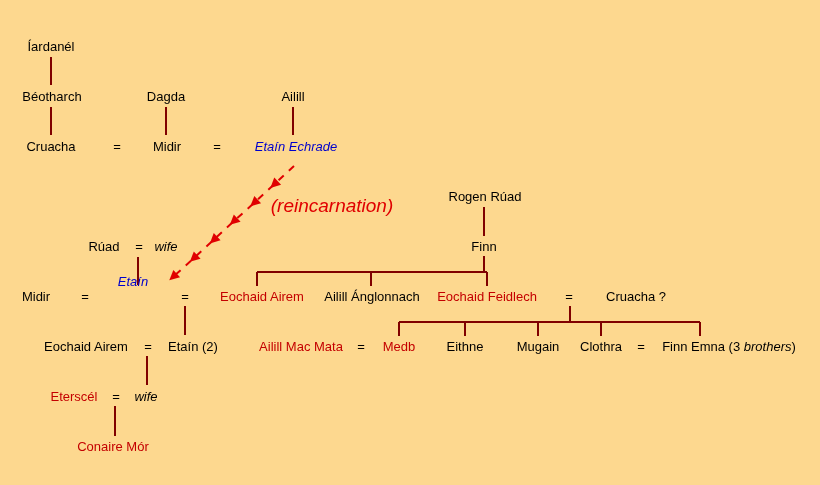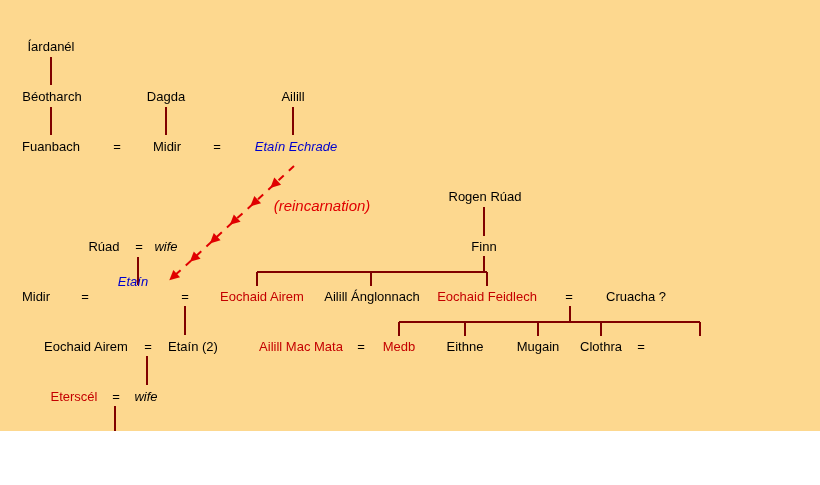--- a/index.html
+++ b/index.html
@@ -1,37 +1,38 @@
 <!DOCTYPE html>
 <html><head>
 <meta charset="utf-8">
 <style>
   html,body { margin:0; padding:0; }
   .stage {
     position:relative;
-    width:820px; height:431px;
+    width:820px; height:485px;
     background:#FDD88F;
     font-family:"Liberation Sans", sans-serif;
     font-size:13px;
     color:#000;
     overflow:hidden;
   }
   .node {
     position:absolute;
     transform:translate(-50%,-50%);
     white-space:nowrap;
     line-height:1;
   }
   .blue { color:#0000CC;font-style:italic; }
   .red  { color:#C40000; }
   .italic { font-style:italic; }
   .reinc {
     color:#E00000;
     font-style:italic;
-    font-size:15px;
+    font-size:19px;
+    margin-left:10px;
   }
   svg.wires {
     position:absolute;
     left:0; top:0;
     pointer-events:none;
   }
   svg.wires line {
     stroke:#800000;
     stroke-width:2;
   }
@@ -81,21 +82,21 @@
 
     <polyline points="294,166 274,184.5 254,203 233.5,221.5 213.5,240 193.5,258.5 173,277" fill="none" stroke="#E00000" stroke-width="2" stroke-dasharray="7 7" marker-mid="url(#ah)" marker-end="url(#ah)"></polyline>
   </svg>
 
   <span class="node" style="left:51px;top:46px">Íardanél</span>
 
   <span class="node" style="left:52px;top:96px">Béotharch</span>
   <span class="node" style="left:166px;top:96px">Dagda</span>
   <span class="node" style="left:293px;top:96px">Ailill</span>
 
-  <span class="node" style="left:51px;top:146px">Fuanbach</span>
+  <span class="node" style="left:51px;top:146px">Cruacha</span>
   <span class="node" style="left:117px;top:146px">=</span>
   <span class="node" style="left:167px;top:146px">Midir</span>
   <span class="node" style="left:217px;top:146px">=</span>
   <span class="node blue" style="left:296px;top:146px">Etaín Echrade</span>
 
   <span class="node reinc" style="left:322px;top:205px">(reincarnation)</span>
 
   <span class="node" style="left:485px;top:196px">Rogen Rúad</span>
 
   <span class="node" style="left:104px;top:246px">Rúad</span>
@@ -116,20 +117,21 @@
   <span class="node" style="left:86px;top:346px">Eochaid Airem</span>
   <span class="node" style="left:148px;top:346px">=</span>
   <span class="node" style="left:193px;top:346px">Etaín (2)</span>
   <span class="node red" style="left:301px;top:346px">Ailill Mac Mata</span>
   <span class="node" style="left:361px;top:346px">=</span>
   <span class="node red" style="left:399px;top:346px">Medb</span>
   <span class="node" style="left:465px;top:346px">Eithne</span>
   <span class="node" style="left:538px;top:346px">Mugain</span>
   <span class="node" style="left:601px;top:346px">Clothra</span>
   <span class="node" style="left:641px;top:346px">=</span>
+  <span class="node" style="left:729px;top:346px"><span>Finn Emna (3 </span><span class="italic">brothers</span><span>)</span></span>
 
   <span class="node red" style="left:74px;top:396px">Eterscél</span>
   <span class="node" style="left:116px;top:396px">=</span>
   <span class="node italic" style="left:146px;top:396px">wife</span>
 
   <span class="node red" style="left:113px;top:446px">Conaire Mór</span>
 
 </div>
 
 </body></html>

